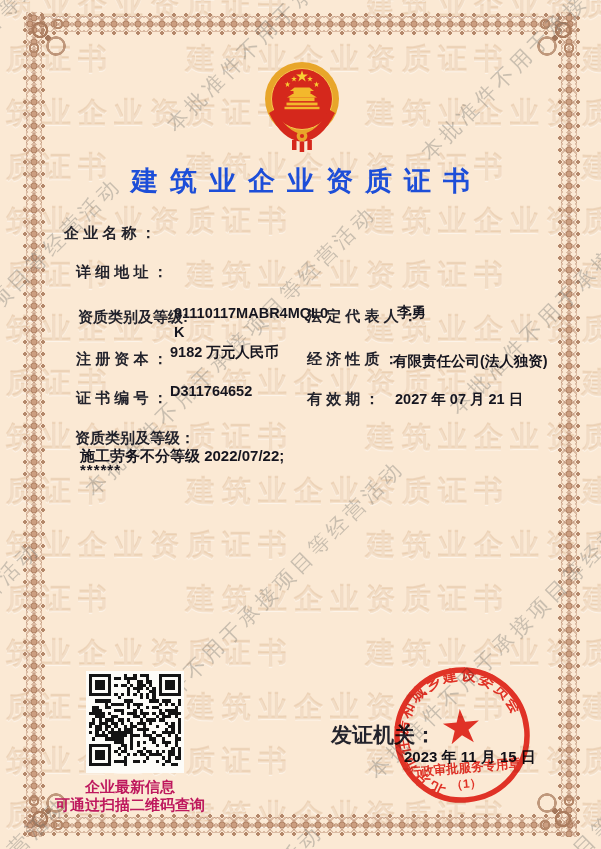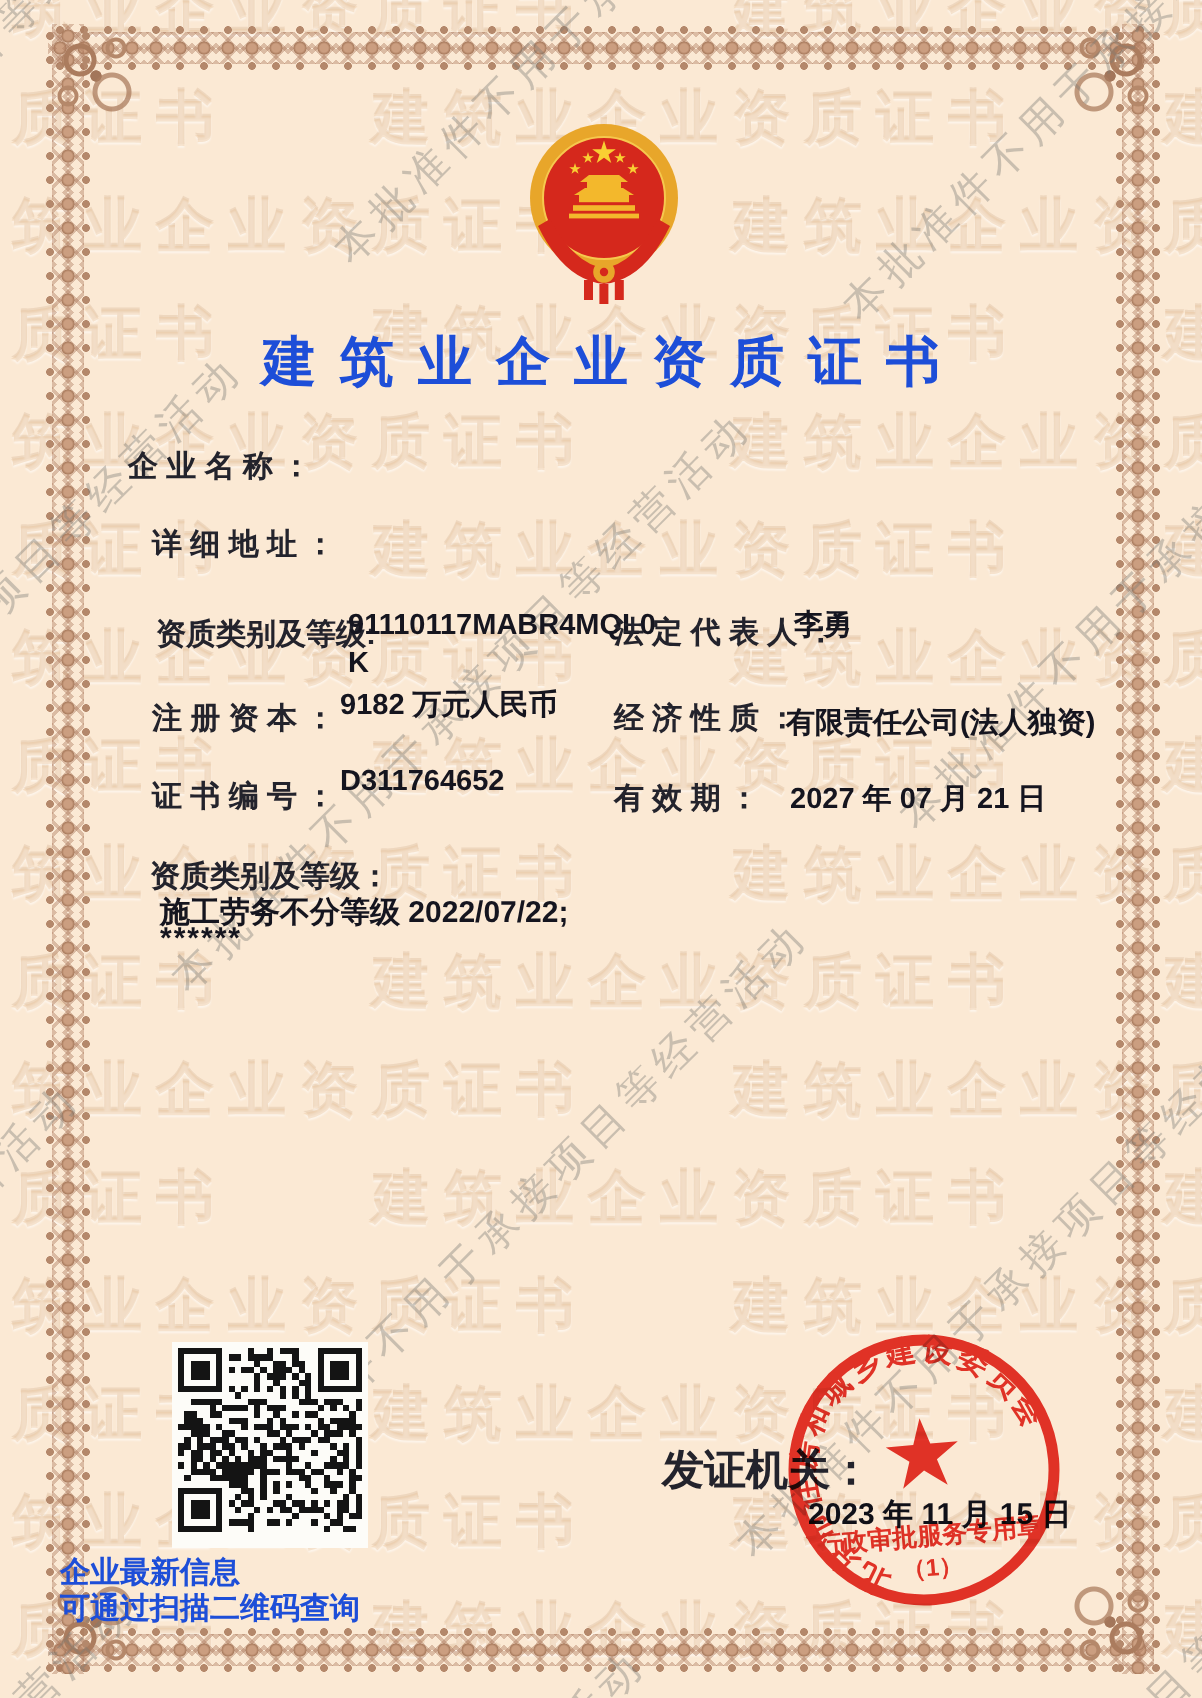--- a/index.html
+++ b/index.html
@@ -74,22 +74,22 @@
   .abs{position:absolute;z-index:4;}
   .f-label{font-weight:700;font-size:15px;color:#23232c;white-space:nowrap;}
   .f-value{font-weight:600;font-size:14.5px;color:#15151f;white-space:nowrap;}
   .wrapval{white-space:normal;word-break:break-all;width:156px;line-height:19px;}
   
   .q-head{font-weight:700;font-size:15px;color:#23232c;}
   .q-line{font-weight:600;font-size:15px;color:#15151f;}
   
   .qr-wrap{position:absolute;left:86px;top:671px;z-index:4;background:#fdfcf8;padding:3px;}
   .qr-caption{
-    position:absolute;left:30px;top:778px;width:200px;z-index:4;text-align:left;
-    font-weight:700;font-size:15px;color:#1d4ed8;line-height:18px;
+    position:absolute;left:30px;top:778px;width:200px;z-index:4;text-align:center;
+    font-weight:700;font-size:15px;color:#be185d;line-height:18px;
   }
   .issuer{left:331px;top:721px;font-size:21px;}
   .issue-date{left:404px;top:748px;font-weight:600;font-size:15px;color:#101018;z-index:4;}
   .seal{
     position:absolute;left:392px;top:665px;width:140px;height:140px;z-index:6;
     transform:rotate(-5deg);mix-blend-mode:multiply;opacity:.92;
   }
 </style>
 </head>
 <body>

